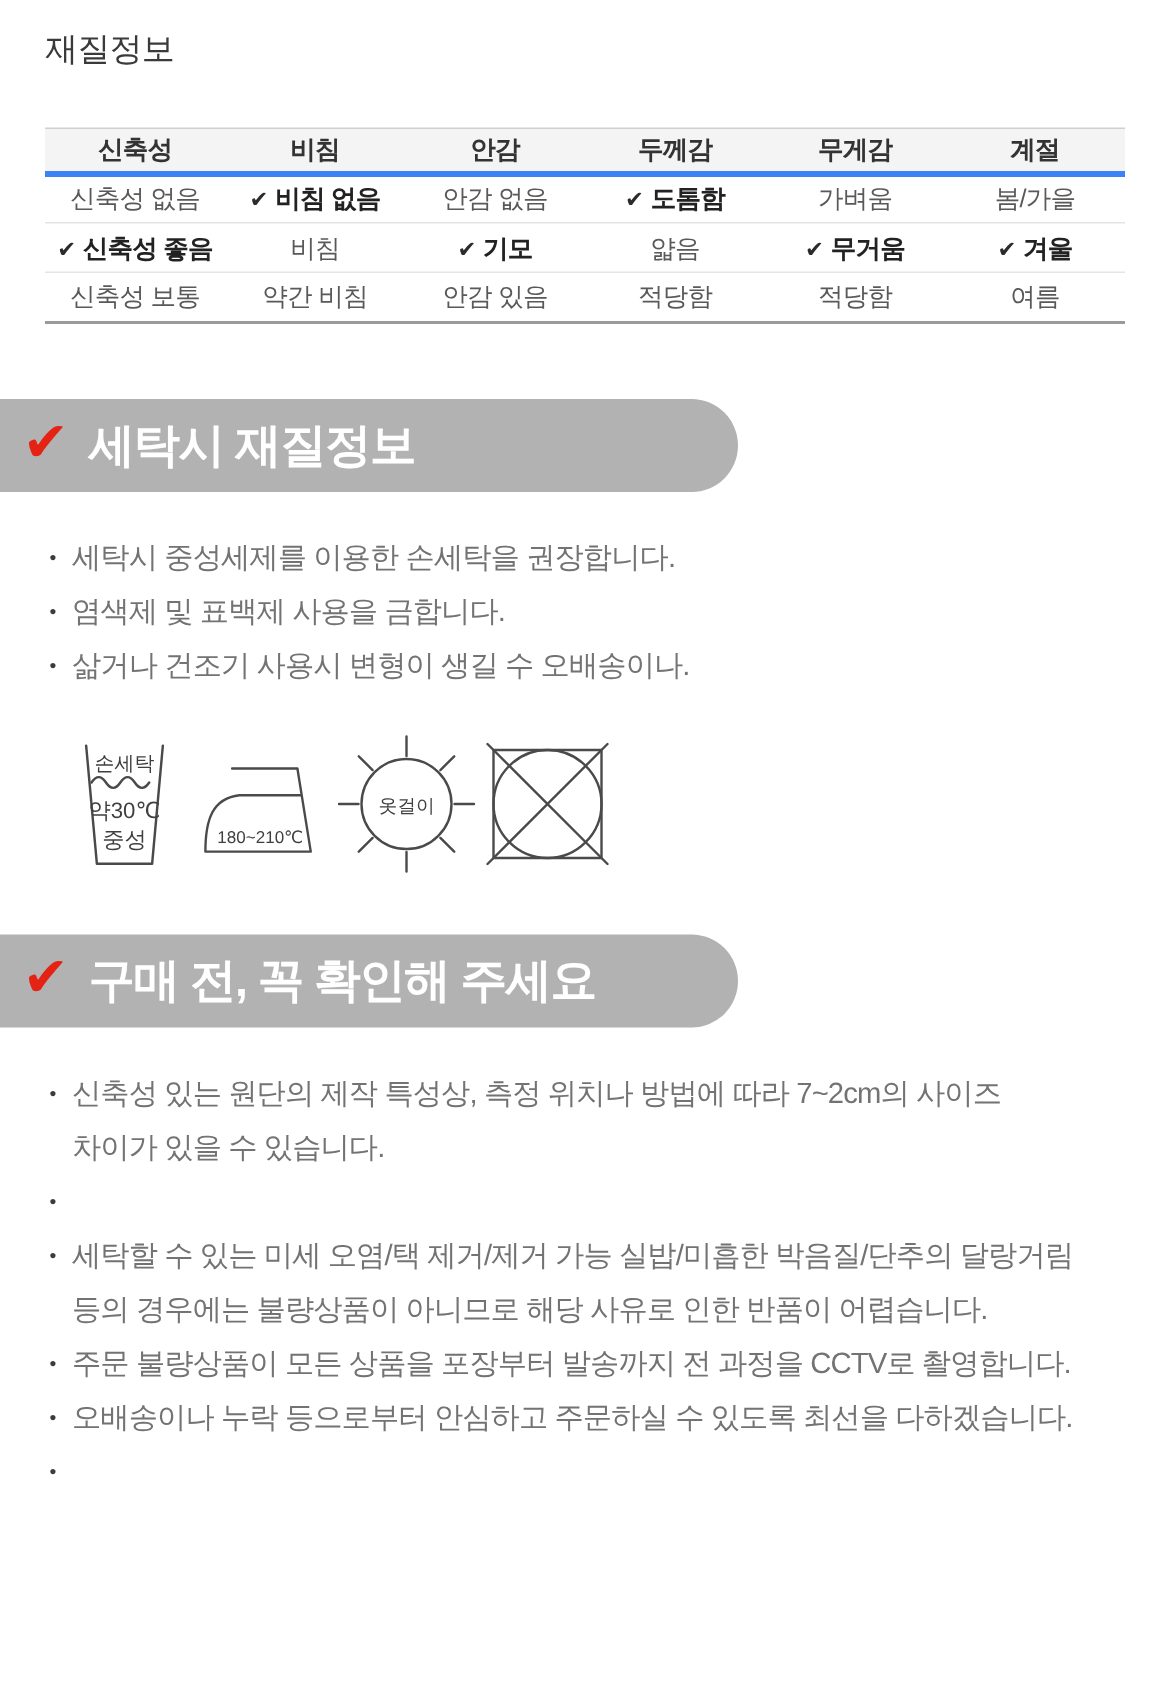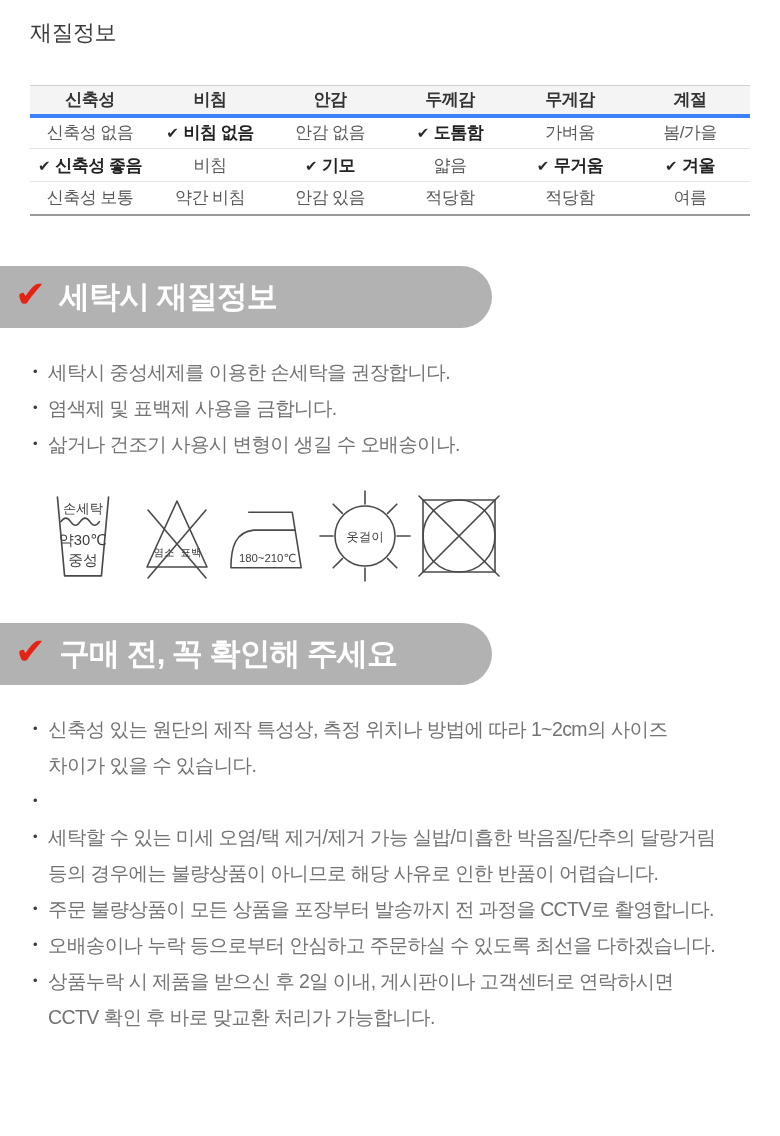--- a/index.html
+++ b/index.html
@@ -208,29 +208,20 @@
   <div class="care-symbol">
     <svg width="72" height="90" viewBox="0 0 70 88">
       <path class="sym-stroke" d="M10,5 L17,82 L53,82 L60,5"></path>
       <path class="sym-stroke" d="M13.5,29 q4.7,-7 9.4,0 t9.4,0 t9.4,0 t9.4,0"></path>
       <text x="35" y="21" font-size="13">손세탁</text>
       <text x="35" y="52" font-size="14.5">약30℃</text>
       <text x="35" y="71" font-size="14.5">중성</text>
     </svg>
   </div>
 
-  <div class="care-symbol">
-    <svg width="84" height="90" viewBox="0 0 84 90">
-      <path class="sym-stroke" d="M42,9 L12,75 L72,75 Z"></path>
-      <path class="sym-stroke" d="M13,18 L71,86"></path>
-      <path class="sym-stroke" d="M71,18 L13,86"></path>
-      <text x="29" y="64" font-size="10.5">염소</text>
-      <text x="56" y="64" font-size="10.5">표백</text>
-    </svg>
-  </div>
 
   <div class="care-symbol">
     <svg width="95" height="78" viewBox="0 0 95 78">
       <path class="sym-stroke" d="M25,8 L69,8 L78,64 L7,64 C7,42 12,28 30,26 L71,26"></path>
       <text x="44" y="58" font-size="11.5">180~210℃</text>
     </svg>
   </div>
 
   <div class="care-symbol">
     <svg width="92" height="92" viewBox="0 0 92 92">
@@ -251,37 +242,35 @@
 </div>
 
 <div class="banner purchase">
   <span class="banner-check">✔</span>
   <span class="banner-label">구매 전, 꼭 확인해 주세요</span>
 </div>
 
 <ul class="bullets" id="purchase-bullets">
     <li>
       <span class="dot">•</span>
-      <span class="txt">신축성 있는 원단의 제작 특성상, 측정 위치나 방법에 따라 1~2cm의 사이즈
+      <span class="txt">신축성 있는 원단의 제작 특성상, 측정 위치나 방법에 따라 7~2cm의 사이즈
 차이가 있을 수 있습니다.</span>
     </li>
     <li>
       <span class="dot">•</span>
     </li>
     <li>
       <span class="dot">•</span>
       <span class="txt">세탁할 수 있는 미세 오염/택 제거/제거 가능 실밥/미흡한 박음질/단추의 달랑거림
 등의 경우에는 불량상품이 아니므로 해당 사유로 인한 반품이 어렵습니다.</span>
     </li>
     <li>
       <span class="dot">•</span>
       <span class="txt">주문 불량상품이 모든 상품을 포장부터 발송까지 전 과정을 CCTV로 촬영합니다.</span>
     </li>
     <li>
       <span class="dot">•</span>
       <span class="txt">오배송이나 누락 등으로부터 안심하고 주문하실 수 있도록 최선을 다하겠습니다.</span>
     </li>
     <li>
       <span class="dot">•</span>
-      <span class="txt">상품누락 시 제품을 받으신 후 2일 이내, 게시판이나 고객센터로 연락하시면
-CCTV 확인 후 바로 맞교환 처리가 가능합니다.</span>
     </li>
   </ul>
 
 </body></html>

